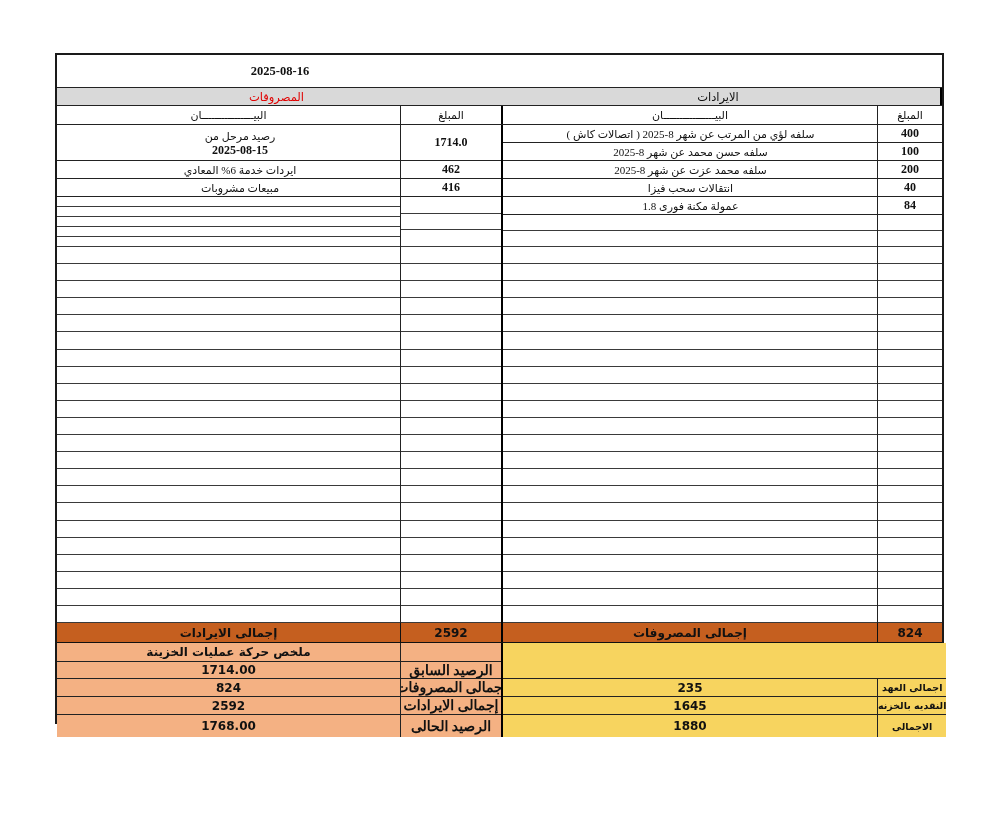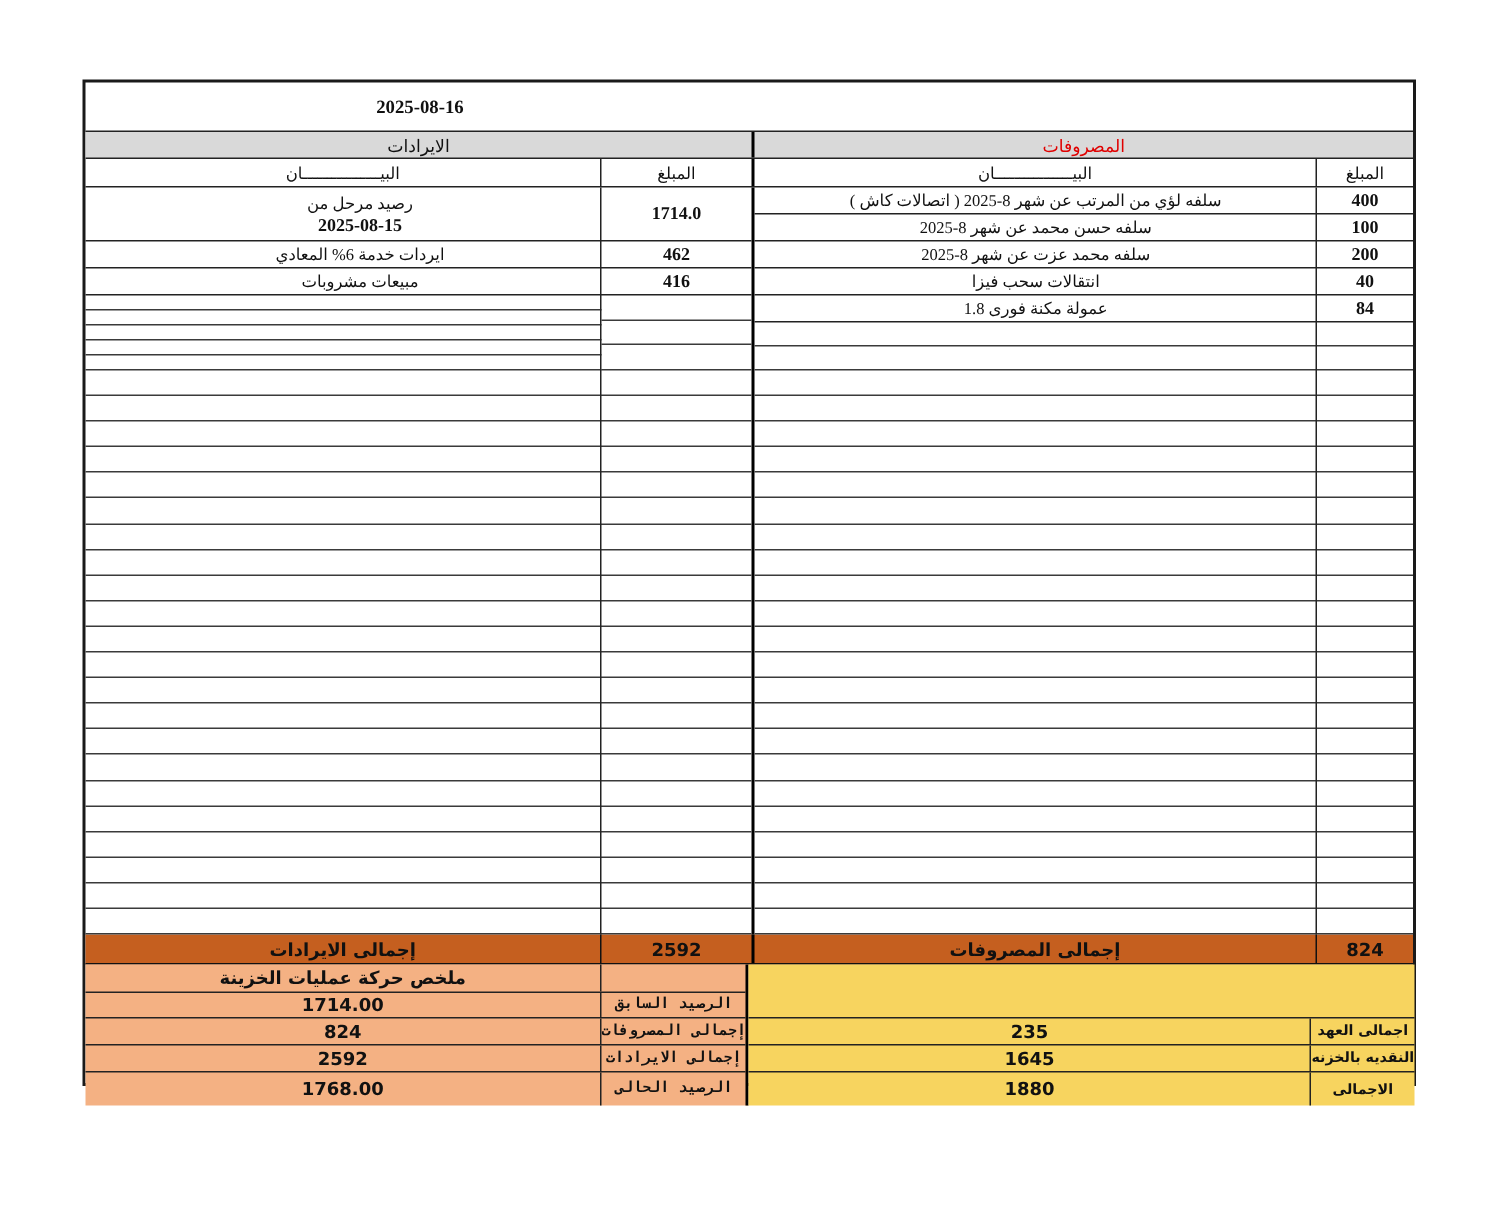--- a/index.html
+++ b/index.html
@@ -62,41 +62,41 @@
   .summary{display:flex;height:94px;}
   .sum-left{width:446px;box-sizing:border-box;border-right:2px solid #000;
             display:flex;flex-direction:column;background:#f4b183;}
   .sum-right{flex:1;display:flex;flex-direction:column;background:#f7d45f;}
   .srow{display:flex;box-sizing:border-box;border-bottom:1.5px solid #222;}
   .srow:last-child{border-bottom:none;}
   .h19{height:19px;} .h17{height:17px;} .h22{height:22px;} .h36b{height:36px;}
   .sv{width:344px;box-sizing:border-box;border-right:1px solid #222;display:flex;align-items:center;
       justify-content:center;font-family:"DejaVu Sans",sans-serif;font-weight:700;font-size:12px;direction:rtl;white-space:nowrap;}
   .sl{flex:1;display:flex;align-items:center;justify-content:center;direction:rtl;
-      font-family:Liberation Mono, monospace;font-weight:700;font-size:10px;white-space:nowrap;overflow:hidden;}
+      font-family:Liberation Serif, serif;font-weight:700;font-size:14px;white-space:nowrap;overflow:hidden;}
   .sv3{width:375px;box-sizing:border-box;border-right:1px solid #222;display:flex;align-items:center;
        justify-content:center;font-family:"DejaVu Sans",sans-serif;font-weight:700;font-size:12px;}
   .sl4{flex:1;display:flex;align-items:center;justify-content:center;direction:rtl;
        font-family:"DejaVu Sans",sans-serif;font-weight:700;font-size:9.5px;white-space:nowrap;overflow:hidden;}
   .blank{border-bottom:1.5px solid #222;box-sizing:border-box;}
 </style>
 </head>
 <body>
 
 <div class="page">
   <div class="sheet">
 
     <div class="row date-row">
       <div class="date-left">2025-08-16</div>
       <div class="date-right"></div>
     </div>
 
     <div class="row sec-row">
+      <div class="sec-cell right">المصروفات</div>
       <div class="sec-cell left">الايرادات</div>
-      <div class="sec-cell right">المصروفات</div>
     </div>
 
     <div class="row colhead-row">
       <div class="ch c1">البيــــــــــــــــان</div>
       <div class="ch c2">المبلغ</div>
       <div class="ch c3">البيــــــــــــــــان</div>
       <div class="ch c4">المبلغ</div>
     </div>
 
     <div class="body">

